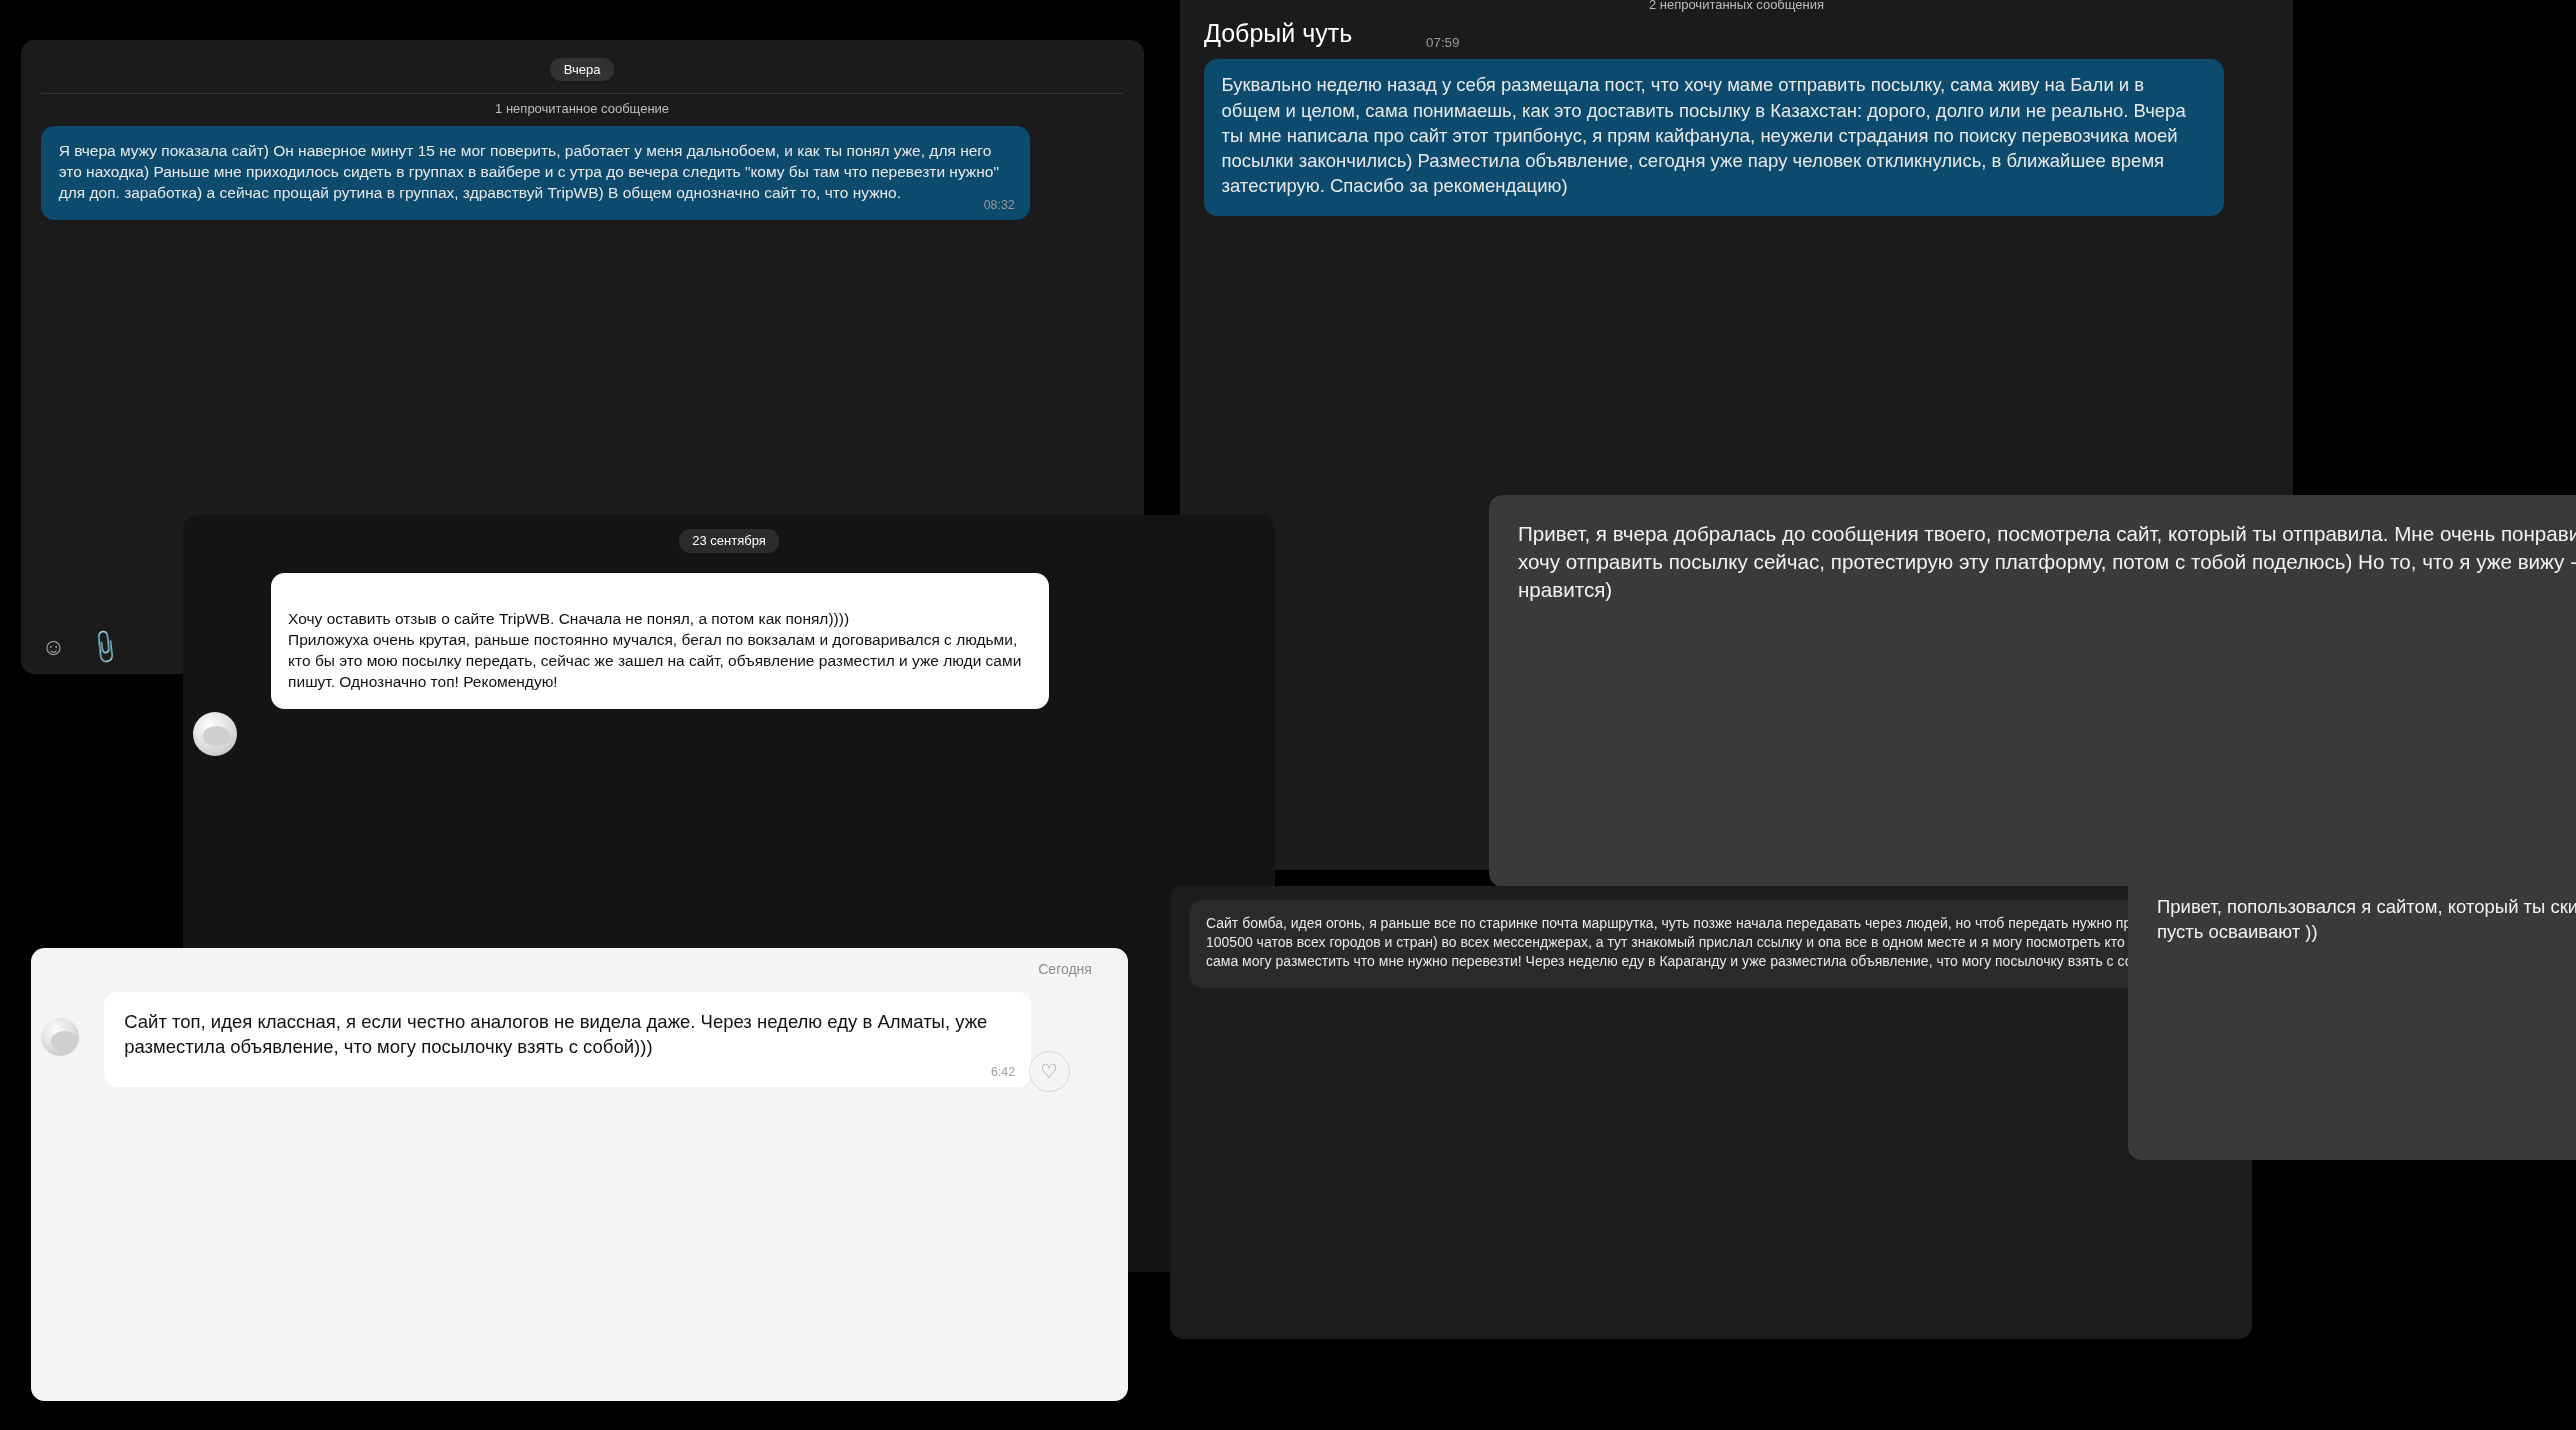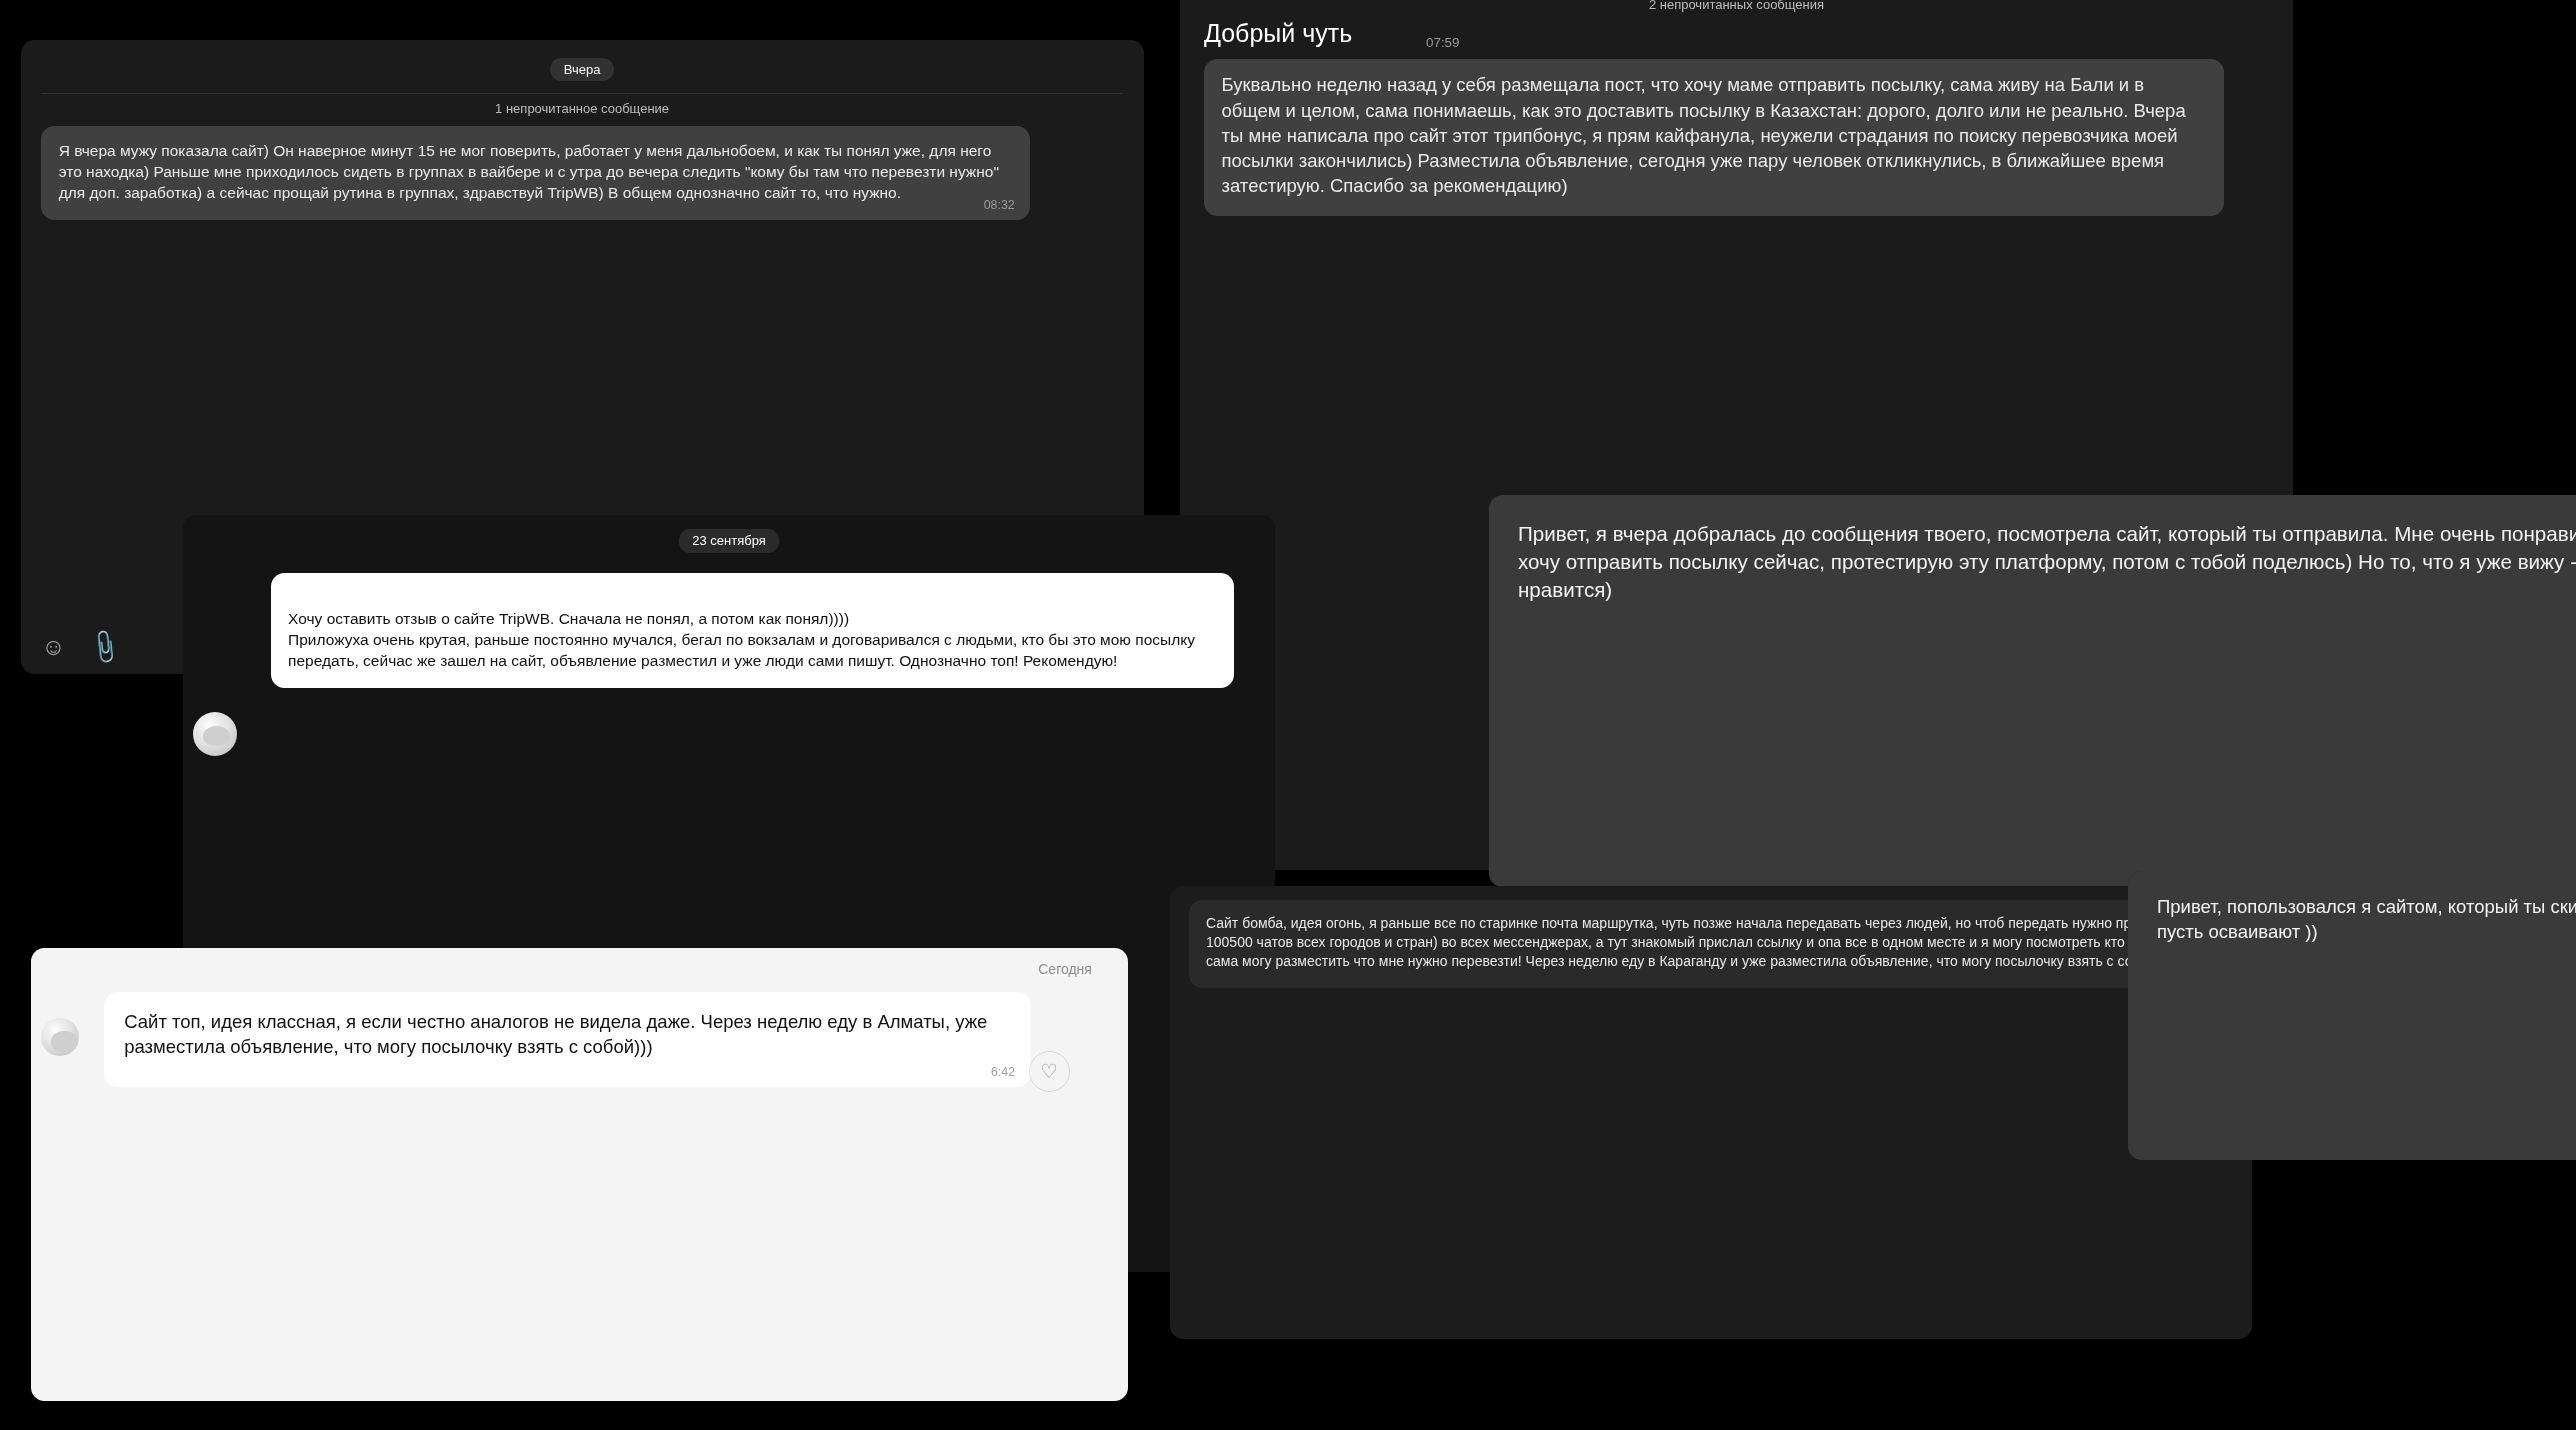--- a/index.html
+++ b/index.html
@@ -29,21 +29,21 @@
   
   .bubble {
     position: relative;
     box-sizing: border-box;
     border-radius: 13.4px;
     padding: 13.4px 17.5px 17.5px 17.5px;
     line-height: 1.36;
     word-wrap: break-word;
   }
   .bubble-dark-in {
-    background: #404040;
+    background: #0c4a6e;
     color: #e9e9e9;
   }
   .bubble-dark-out {
     background: #3a3a3a;
     color: #f2f2f2;
   }
   .bubble-light-in {
     background: #ffffff;
     color: #111;
   }
@@ -171,21 +171,21 @@
       <span>Буквально неделю назад у себя размещала пост, что хочу маме отправить посылку, сама живу на Бали и в общем и целом, сама понимаешь, как это доставить посылку в Казахстан: дорого, долго или не реально. Вчера ты мне написала про сайт этот трипбонус, я прям кайфанула, неужели страдания по поиску перевозчика моей посылки закончились) Разместила объявление, сегодня уже пару человек откликнулись, в ближайшее время затестирую. Спасибо за рекомендацию)</span>
     </div>
   </div>
 </div>
 
 <div class="pane pane-dark" id="pane4">
   <div class="body">
     <div class="datepill">23 сентября</div>
     <div style="position:relative;margin-top:20.6px;">
       <div class="avatar" style="left:-10.3px;top:139px;"></div>
-      <div class="bubble bubble-light-in msg-text" style="margin-left:67px;width:963px;white-space:pre-line;">
+      <div class="bubble bubble-light-in msg-text" style="margin-left:67px;width:778px;white-space:pre-line;">
         <span>Хочу оставить отзыв о сайте TripWB. Сначала не понял, а потом как понял))))
 Приложуха очень крутая, раньше постоянно мучался, бегал по вокзалам и договаривался с людьми, кто бы это мою посылку передать, сейчас же зашел на сайт, объявление разместил и уже люди сами пишут. Однозначно топ! Рекомендую!</span>
       </div>
     </div>
   </div>
 </div>
 
 <div class="pane" id="pane5">
   <div class="bubble bubble-dark-out msg-text-xl" style="width:1231px;height:392px;padding:25px 29px;border-radius:13.4px;">
     <span>Привет, я вчера добралась до сообщения твоего, посмотрела сайт, который ты отправила. Мне очень понравилось, я вот хочу отправить посылку сейчас, протестирую эту платформу, потом с тобой поделюсь) Но то, что я уже вижу - мне очень нравится)</span>

